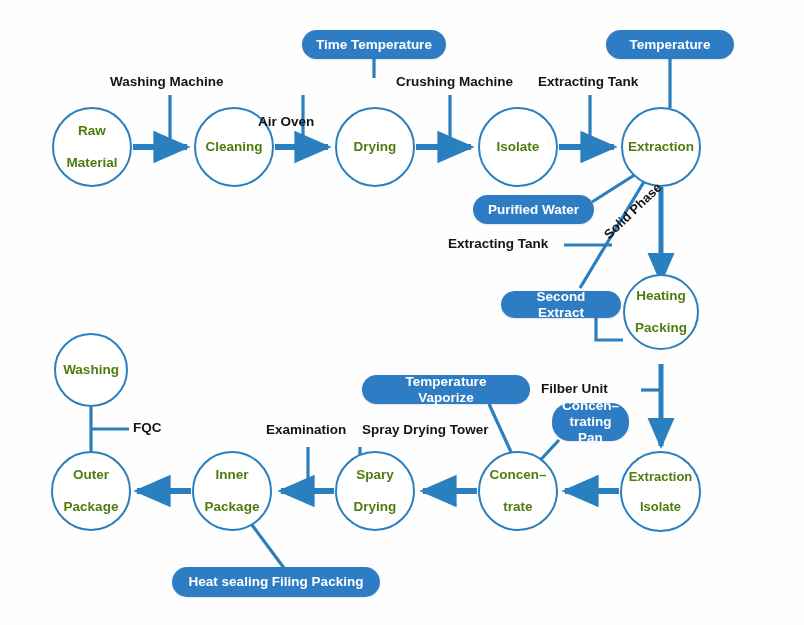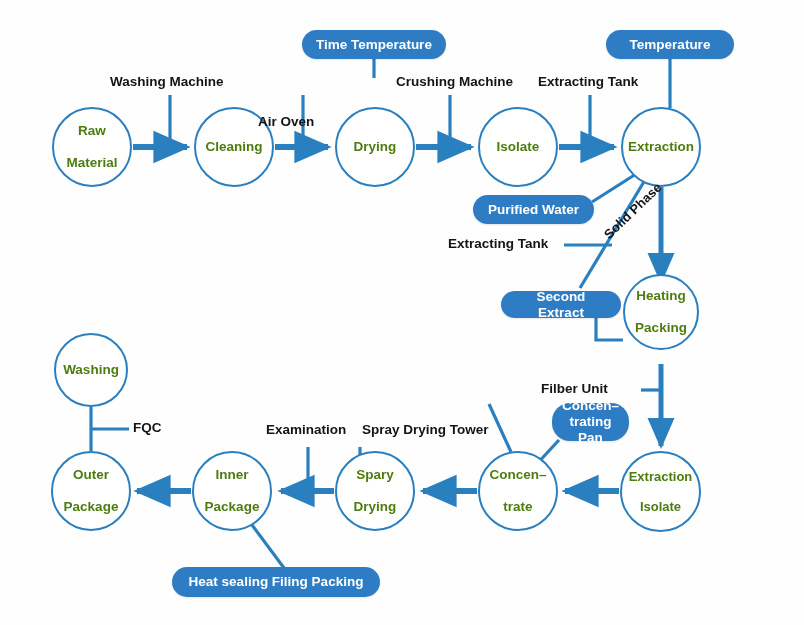--- a/index.html
+++ b/index.html
@@ -206,20 +206,23 @@
   </div>
 
   <div class="pill" style="left:473px;top:195px;width:121px;height:29px;">
     <span>Purified Water</span>
   </div>
 
   <div class="pill" style="left:501px;top:279px;width:120px;height:27px;margin-top:12px;">
     <span>Second Extract</span>
   </div>
 
+  <div class="pill" style="left:362px;top:375px;width:168px;height:29px;">
+    <span>Temperature Vaporize</span>
+  </div>
 
   <div class="pill two-line" style="left:552px;top:403px;width:77px;height:38px;padding:3px 7px;">
     <span>
       <span>Concen–</span><br>
       <span>trating Pan</span>
     </span>
   </div>
 
   <div class="pill" style="left:172px;top:567px;width:208px;height:30px;">
     <span>Heat sealing Filing Packing</span>

